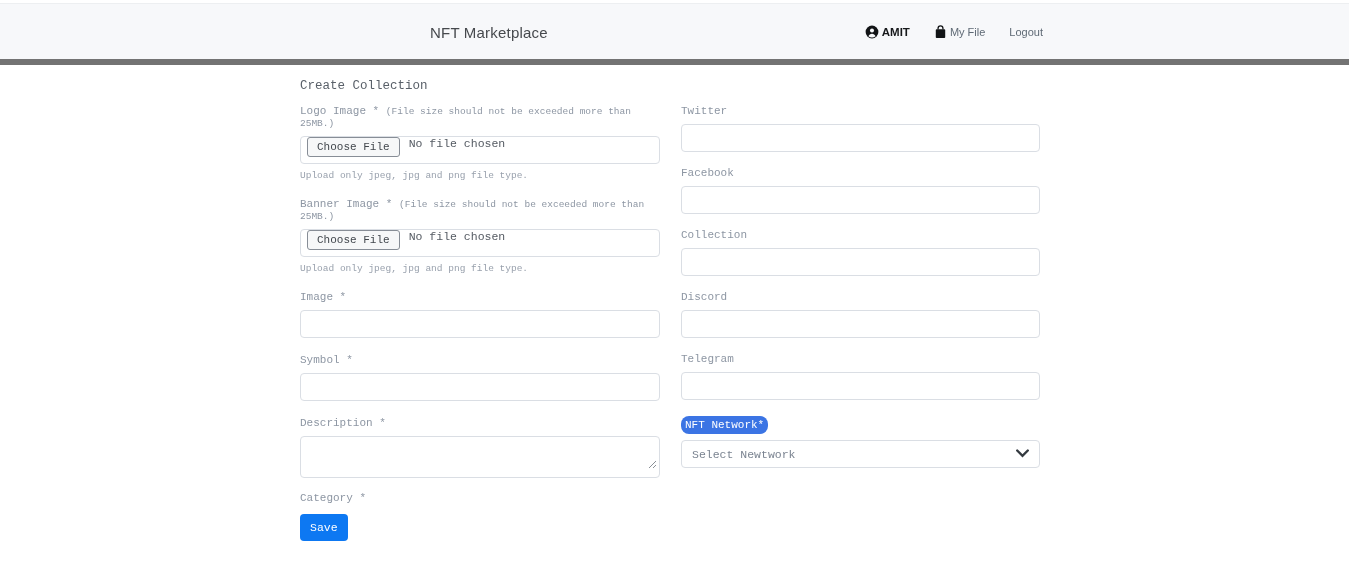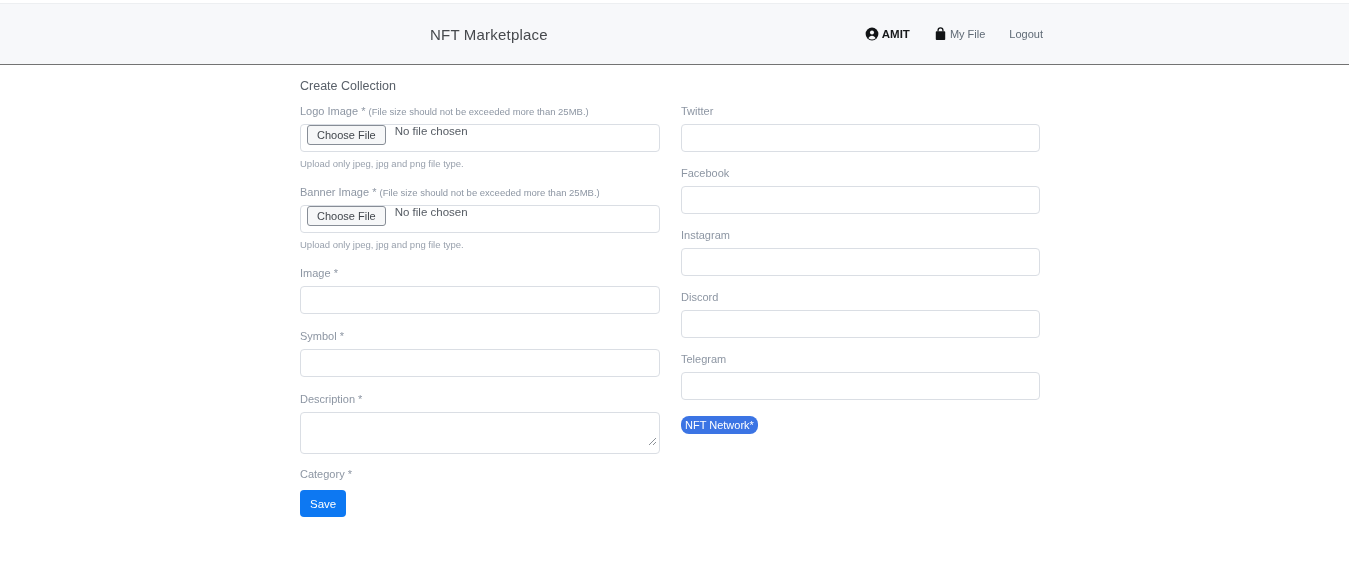--- a/index.html
+++ b/index.html
@@ -2,32 +2,32 @@
 <html style="--accent: #0d78f2; --highlight: #3b74e4; --header-bg: #f7f8fa;"><head>
 <meta charset="utf-8">
 <style>
   * { margin:0; padding:0; box-sizing:border-box; }
   html,body { width:1349px; height:583px; background:#ffffff;
     font-family:"Liberation Sans", sans-serif; overflow:hidden; }
 
   
   .navbar { position:relative; margin-top:3px; height:62px;
     background:var(--header-bg,#f7f8fa);
-    border-top:1px solid #edeff1; border-bottom:1px solid #737373; }
+    border-top:1px solid #edeff1; border-bottom:6px solid #737373; }
   .brand { position:absolute; left:430px; top:50%; transform:translateY(-50%);
     font-size:15px; color:#46494d; letter-spacing:.2px; cursor:pointer; }
   .nav-right { position:absolute; right:306px; top:50%; transform:translateY(-50%);
     display:flex; align-items:center; gap:24px; }
   .nav-item { display:flex; align-items:center; gap:3px; font-size:11px;
     color:#5f6a75; cursor:pointer; }
   .nav-item.user { font-weight:bold; color:#17191b; font-size:11.5px; }
   .nav-item svg { display:block; }
 
   
-  .main { padding:14px 0 0 300px; }
+  .main { padding:14px 0 0 300px;font-family:Liberation Mono, monospace; }
   .page-title { font-size:12.5px; font-weight:400; color:#596069; margin-bottom:12px; }
   .cols { display:flex; gap:21px; }
   .col-left { width:360px; }
   .col-right { width:359px; }
 
   
   .group { margin-bottom:16px; }
   .group.file-group { margin-bottom:17px; }
   .group.cat-group { margin-bottom:10px; }
   .group.right-group { margin-bottom:15px; }
@@ -156,33 +156,41 @@
         <span class="lbl">Twitter</span>
         <input class="txt-input" type="text" style="">
       </div>
 
       <div class="group right-group">
         <span class="lbl">Facebook</span>
         <input class="txt-input" type="text" style="">
       </div>
 
       <div class="group right-group">
-        <span class="lbl">Instagram</span>
+        <span class="lbl">Collection</span>
         <input class="txt-input" type="text" style="">
       </div>
 
       <div class="group right-group">
         <span class="lbl">Discord</span>
         <input class="txt-input" type="text" style="">
       </div>
 
       <div class="group right-group">
         <span class="lbl">Telegram</span>
         <input class="txt-input" type="text" style="">
       </div>
 
       <div class="group">
         <span class="network-lbl">NFT Network*</span>
+        <div class="select">
+          <span class="sel-text">Select Newtwork</span>
+          <span>
+            <svg width="13" height="9" viewBox="0 0 13 9">
+              <path d="M1.2 1.5 6.5 6.8 11.8 1.5" stroke="#343a40" stroke-width="2.4" fill="none" stroke-linecap="round"></path>
+            </svg>
+          </span>
+        </div>
       </div>
 
     </div>
   </div>
 </main>
 
 </body></html>

